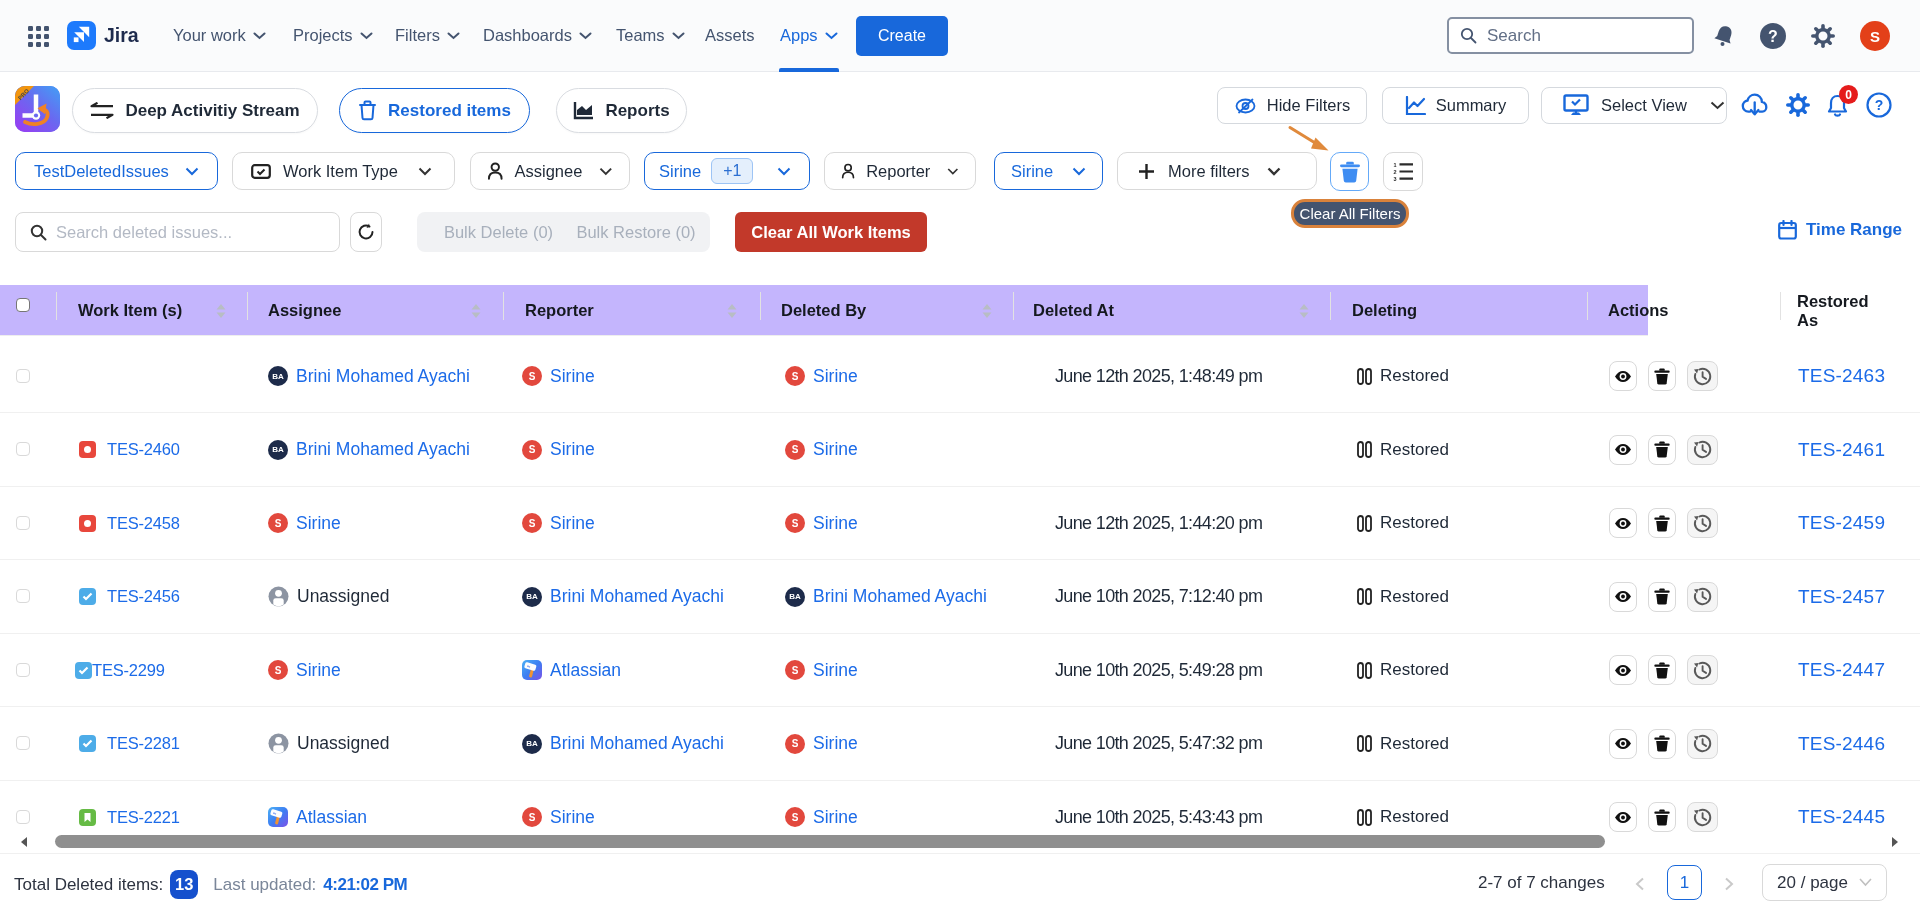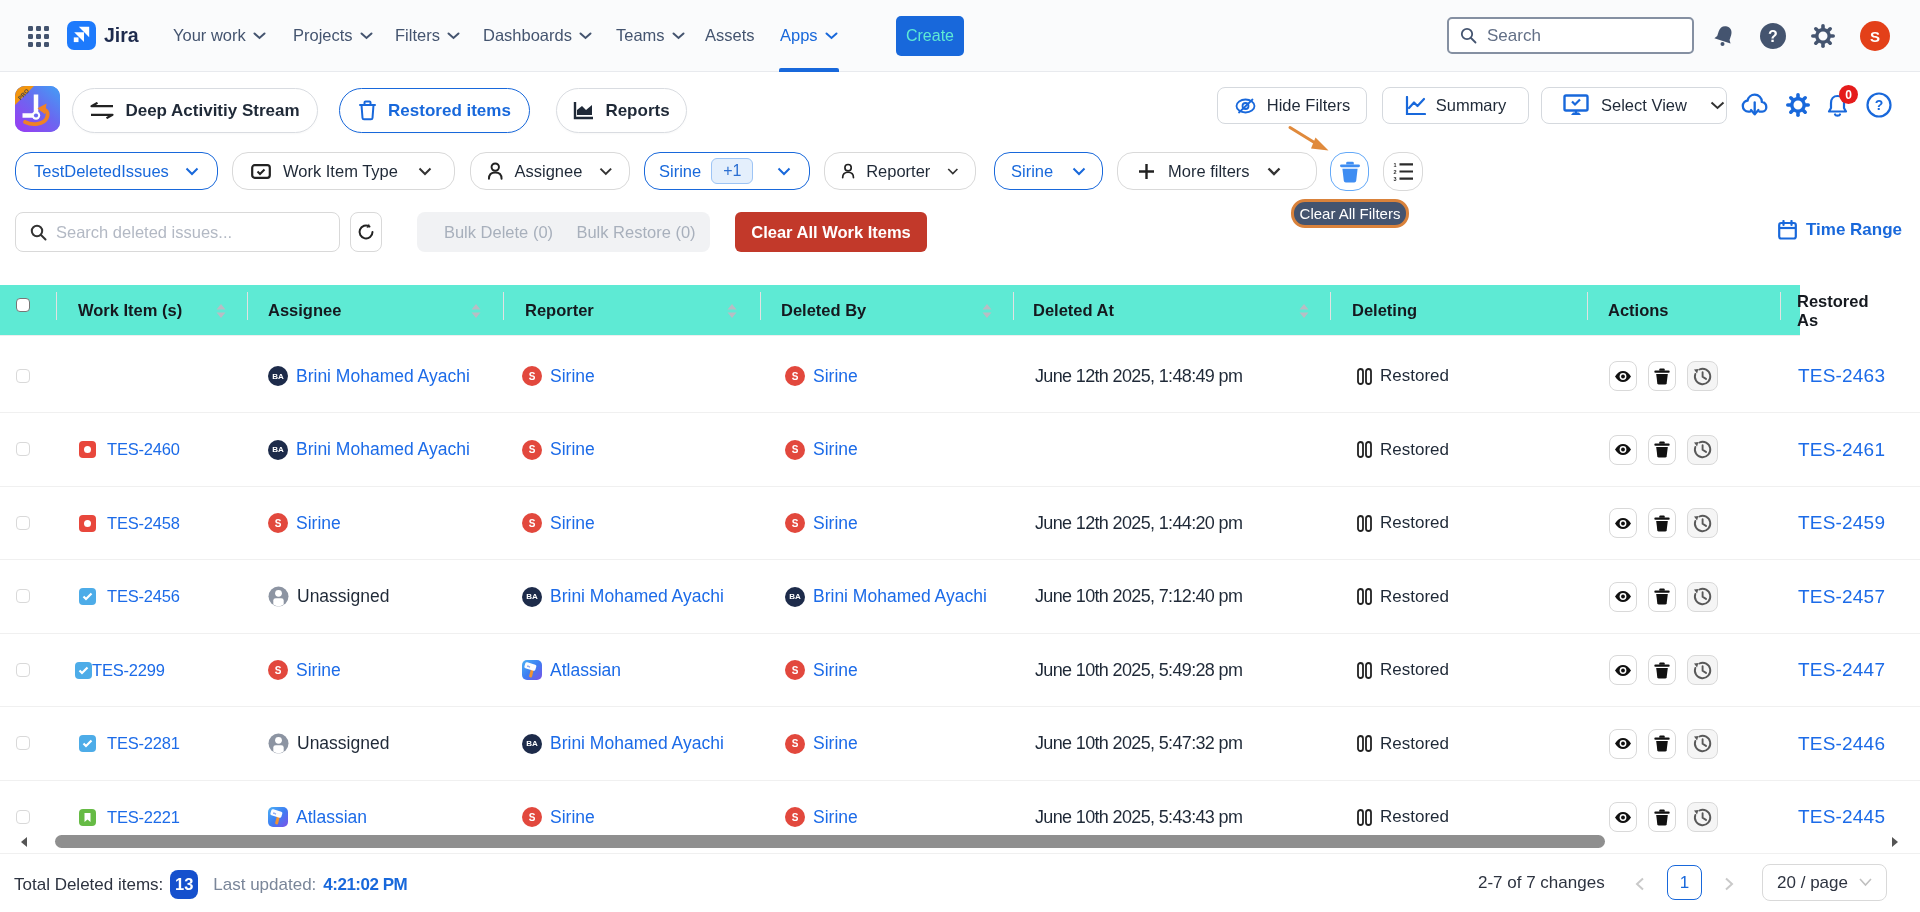--- a/index.html
+++ b/index.html
@@ -4,58 +4,58 @@
 <style>
 * { margin:0; padding:0; box-sizing:border-box; }
 html,body { width:1920px; height:912px; overflow:hidden; }
 body { font-family:"Liberation Sans", sans-serif; background:#fff; position:relative; }
 .abs { position:absolute; }
 
 
 .topnav { position:absolute; left:0; top:0; width:1920px; height:72px; background:#fafbfc; border-bottom:1px solid #e8eaee; }
 .navitem { position:absolute; top:0; height:71px; display:flex; align-items:center; gap:7px; color:#44546f; font-size:16.5px; font-weight:500; }
 .jiratxt { color:#1e2b4d; font-weight:700; font-size:19.5px; }
-.createbtn { position:absolute; left:896px; top:16px; width:68px; height:40px; background:#1868db; color:#5eead4; font-size:16px; font-weight:500; border-radius:5px; display:flex; align-items:center; justify-content:center; }
+.createbtn { position:absolute; left:856px; top:16px; width:92px; height:40px; background:#1868db; color:#ffffff; font-size:16px; font-weight:500; border-radius:5px; display:flex; align-items:center; justify-content:center; }
 .appsul { position:absolute; left:779px; top:68px; width:60px; height:4px; background:#1868db; border-radius:2px 2px 0 0; }
 .navsearch { position:absolute; left:1447px; top:17px; width:247px; height:37px; border:2px solid #8590a2; border-radius:5px; background:#fff; display:flex; align-items:center; padding-left:11px; gap:10px; color:#626f86; font-size:17px; }
 .avatar-s { position:absolute; left:1860px; top:21px; width:30px; height:30px; border-radius:50%; background:#e34019; color:#fff; font-size:15px; font-weight:700; display:flex; align-items:center; justify-content:center; }
 
 
 .appicon { position:absolute; left:15px; top:86px; width:45px; height:46px; border-radius:10px; background:linear-gradient(135deg,#4e9cf5 0%,#3d7ef0 35%,#7b5cf0 70%,#8b4df0 100%); overflow:hidden; }
 .pill { position:absolute; top:88px; height:45px; border:1px solid #d9dce1; border-radius:23px; background:#fff; display:flex; align-items:center; justify-content:center; gap:11px; font-size:17px; font-weight:600; color:#1f2937; box-shadow:0 1px 2px rgba(0,0,0,0.03); }
 .pill.blue { border:1.5px solid #1868db; color:#1868db; }
 .hbtn { position:absolute; top:87px; height:37px; border:1px solid #d5d9de; border-radius:8px; background:#fff; display:flex; align-items:center; justify-content:center; gap:10px; font-size:16.5px; color:#1f2937; }
 
 
-.fbox { position:absolute; top:152px; height:38px; border:1px solid #d9d9d9; border-radius:16px; background:#fff; display:flex; align-items:center; font-size:16.5px; color:#1f2937; }
+.fbox { position:absolute; top:152px; height:38px; border:1px solid #d9d9d9; border-radius:10px; background:#fff; display:flex; align-items:center; font-size:16.5px; color:#1f2937; }
 .fbox.blue { border:1.5px solid #1868db; color:#1868db; }
 .chip { background:#e4effc; border:1.5px solid #9dc4f5; border-radius:6px; color:#2c6fd2; font-size:16px; padding:3px 11px; }
 
 
 .srow-input { position:absolute; left:15px; top:212px; width:325px; height:40px; border:1px solid #d9d9d9; border-radius:8px; background:#fff; display:flex; align-items:center; padding-left:14px; gap:9px; color:#b3b9c4; font-size:16.5px; }
 .refreshbtn { position:absolute; left:350px; top:212px; width:32px; height:40px; border:1px solid #d9d9d9; border-radius:8px; background:#fff; display:flex; align-items:center; justify-content:center; }
 .graybtn { position:absolute; top:212px; height:40px; background:#f1f2f4; border-radius:8px; color:#a8b0bc; font-size:16.5px; display:flex; align-items:center; justify-content:center; }
 .redbtn { position:absolute; left:735px; top:212px; width:192px; height:40px; background:#c2392a; border-radius:6px; color:#fff; font-size:16.5px; font-weight:700; display:flex; align-items:center; justify-content:center; }
 .timerange { position:absolute; left:1778px; top:220px; display:flex; align-items:center; gap:9px; color:#1868db; font-size:17px; font-weight:600; }
 
 
-.thead { position:absolute; left:0; top:285px; width:1800px; height:51px; background:#5eead4; border-bottom:1px solid #eee; }
+.thead { position:absolute; left:0; top:285px; width:1648px; height:51px; background:#c4b5fd; border-bottom:1px solid #eee; }
 .th { position:absolute; top:0; height:51px; display:flex; align-items:center; font-size:16.5px; font-weight:700; color:#15191f; }
 .thsep { position:absolute; top:7px; width:1px; height:28px; background:#e2e2e2; }
 .row { position:absolute; left:0; width:1920px; height:73.5px; border-bottom:1px solid #f0f0f0; }
 .cell { position:absolute; top:0; height:73.5px; display:flex; align-items:center; }
 .link { color:#1c6be8; }
 .avatar { width:20px; height:20px; border-radius:50%; color:#fff; display:flex; align-items:center; justify-content:center; flex:none; }
 .av-ba { background:#1d2b4a; font-size:8px; font-weight:700; }
 .av-s { background:#e2483d; font-size:11px; font-weight:700; }
 .typeicon { width:17px; height:17px; border-radius:4px; flex:none; display:flex; align-items:center; justify-content:center; }
 .cb { position:absolute; left:16px; width:14px; height:14px; border:1.5px solid #d9d9d9; border-radius:4px; background:#fff; }
 .actbtn { width:28px; height:30px; border:1px solid #d9d9d9; border-radius:8px; background:#fff; display:flex; align-items:center; justify-content:center; }
 .restxt { font-size:17px; color:#1f2937; }
-.dtxt { font-size:18px; color:#1f2937; letter-spacing:-0.65px; }
+.dtxt { font-size:18px; color:#1f2937; letter-spacing:-0.65px;margin-left:20px; }
 
 
 .hscroll { position:absolute; left:55px; top:835px; width:1550px; height:13px; background:#8f8f8f; border-radius:7px; }
 
 
 .pfooter { position:absolute; left:0; top:853px; width:1920px; height:59px; background:#fff; border-top:1px solid #f0f0f0; }
 .badge13 { display:inline-flex; align-items:center; justify-content:center; background:#1550cd; color:#fff; border-radius:8px; width:28px; height:29px; font-size:16.5px; font-weight:700; }
 .pagebox { position:absolute; width:35px; height:35px; border:1.5px solid #1868db; color:#1868db; border-radius:8px; display:flex; align-items:center; justify-content:center; font-size:17px; }
 .ppage { position:absolute; width:125px; height:37px; border:1px solid #d9d9d9; border-radius:8px; display:flex; align-items:center; justify-content:center; gap:11px; font-size:17px; color:#2d3340; }
 </style>

